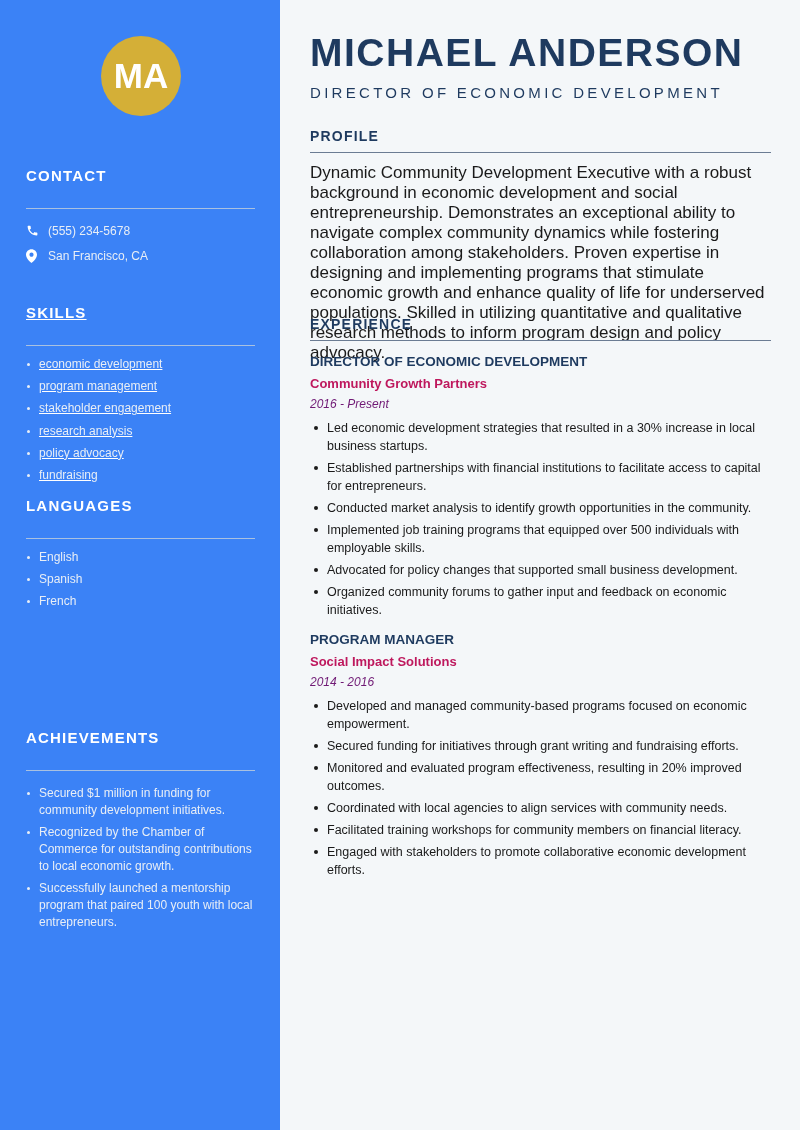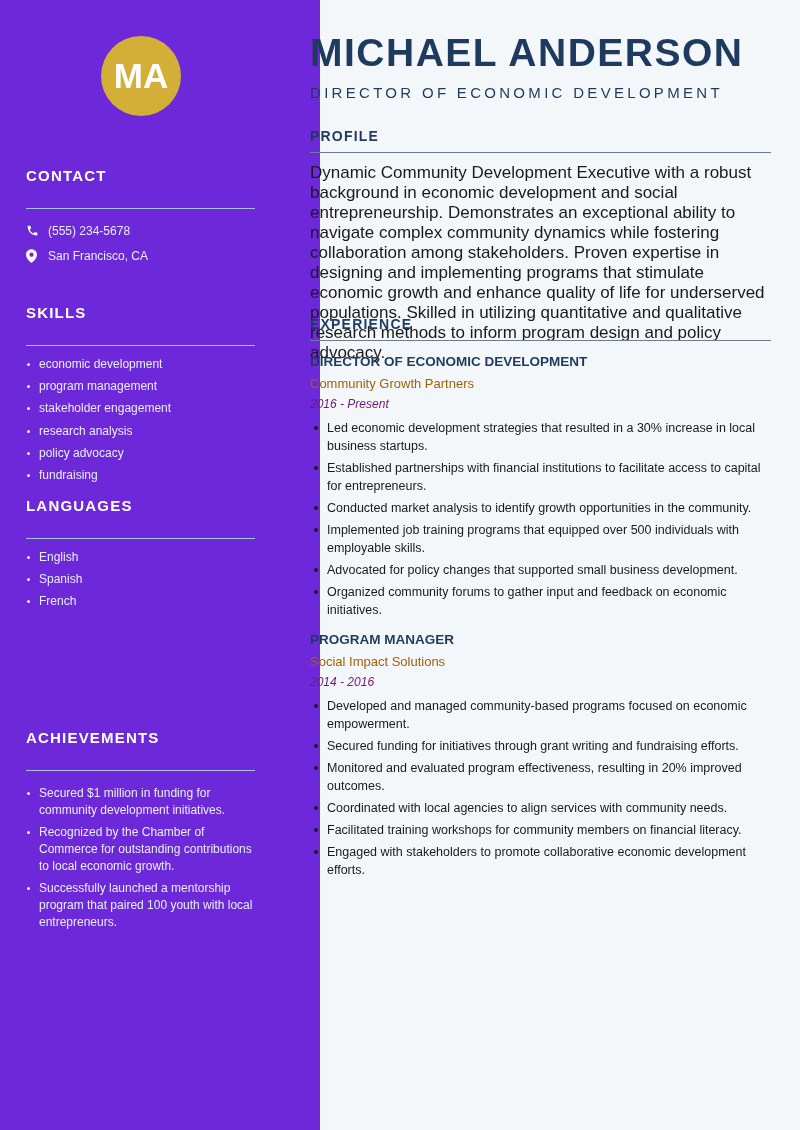--- a/index.html
+++ b/index.html
@@ -1,37 +1,37 @@
 <!DOCTYPE html>
 <html><head>
   <meta charset="utf-8">
   <style>
     * { box-sizing: border-box; margin: 0; padding: 0; }
     html, body { width: 800px; height: 1130px; overflow: hidden; }
     body { font-family: "Liberation Sans", sans-serif; background: #f4f7f9; position: relative; }
-    .sidebar { position: absolute; left: 0; top: 0; width: 320px; height: 1130px; background: #6d28d9; color: #fff; padding: 0 26px; }
+    .sidebar { position: absolute; left: 0; top: 0; width: 280px; height: 1130px; background: #3b82f6; color: #fff; padding: 0 26px; }
     .avatar { position: absolute; left: 101px; top: 36px; width: 80px; height: 80px; border-radius: 50%; background: #d4af37; color: #fff; font-weight: bold; font-size: 35px; display: flex; align-items: center; justify-content: center; letter-spacing: 0px; }
     .side-section { position: absolute; left: 26px; width: 229px; }
     .side-title { font-size: 15px; font-weight: bold; letter-spacing: 1.2px; color: #fff; padding-bottom: 24px; border-bottom: 1.5px solid #a9c1e0; }
     .contact-list { list-style: none; margin-top: 9px; }
     .contact-list li { display: flex; align-items: center; font-size: 12px; color: #e8eef6; height: 25.5px; }
     .contact-list .ic { width: 22px; display: inline-flex; align-items: center; }
     .side-list { list-style: none; margin-top: 10px; }
     .side-list li { font-size: 12px; color: #e8eef6; position: relative; padding-left: 13px; line-height: 17px; margin-bottom: 5.2px; }
     .side-list li::before { content: ""; position: absolute; left: 1px; top: 7px; width: 3px; height: 3px; background: #e8eef6; border-radius: 50%; }
     .edu-text { margin-top: 10px; font-size: 11.5px; font-weight: bold; color: #fff; line-height: 17px; }
     .main { position: absolute; left: 310px; top: 0; width: 461px; }
     .name { position: absolute; top: 31px; left: 0; font-size: 39px; font-weight: bold; color: #1e3a5f; letter-spacing: 1.5px; white-space: nowrap; }
     .subtitle { position: absolute; top: 84px; left: 0; font-size: 15px; color: #1e3a5f; letter-spacing: 3.3px; white-space: nowrap; }
     .main-section { position: absolute; left: 0; width: 461px; }
     .main-title { font-size: 14px; font-weight: bold; color: #1e3a5f; letter-spacing: 1.2px; padding-bottom: 8px; border-bottom: 1.5px solid #6b7c93; }
     .profile-text { margin-top: 10px; font-size: 17px; line-height: 20px; color: #1a1a1a; }
     .job { margin-top: 0; }
     .job-title { font-size: 13.5px; font-weight: bold; color: #1e3a5f; line-height: 18px; }
-    .job-company { font-size: 13px; font-weight: normal; color: #a16207; margin-top: 4px; line-height: 18px; }
+    .job-company { font-size: 13px; font-weight: bold; color: #be185d; margin-top: 4px; line-height: 18px; }
     .job-dates { font-size: 12px; font-style: italic; color: #701a75; margin-top: 3px; line-height: 16px; }
     .bullets { list-style: none; margin-top: 7px; }
     .bullets li { position: relative; padding-left: 17px; font-size: 12.5px; line-height: 18px; color: #1a1a1a; margin-bottom: 4px; }
     .bullets li::before { content: ""; position: absolute; left: 4px; top: 7px; width: 4px; height: 4px; background: #1a1a1a; border-radius: 50%; }
   </style>
 </head>
 <body>
 
 <aside class="sidebar">
   <div class="avatar">MA</div>
@@ -51,21 +51,21 @@
         <span class="ic">
           <svg width="11" height="14" viewBox="0 0 24 30">
               <path fill="#fff" d="M12 0C5.4 0 0 5.4 0 12c0 9 12 18 12 18s12-9 12-18C24 5.4 18.6 0 12 0zm0 16.5c-2.5 0-4.5-2-4.5-4.5s2-4.5 4.5-4.5 4.5 2 4.5 4.5-2 4.5-4.5 4.5z"></path>
             </svg>
         </span>
         <span>San Francisco, CA</span>
       </li>
     </ul>
   </section>
 
-  <section class="side-section" style="top:304px;">
+  <section class="side-section" style="top:304px;text-decoration:underline;">
     <h2 class="side-title">SKILLS</h2>
     <ul class="side-list">
       <li>economic development</li>
       <li>program management</li>
       <li>stakeholder engagement</li>
       <li>research analysis</li>
       <li>policy advocacy</li>
       <li>fundraising</li>
     </ul>
   </section>

